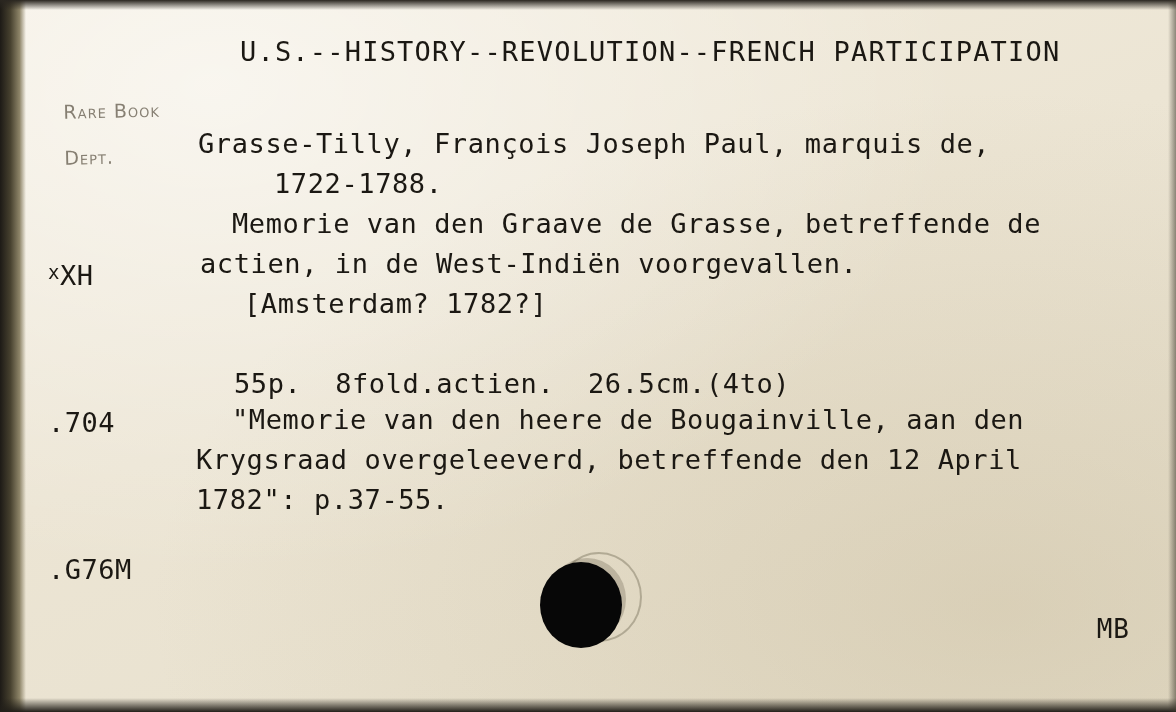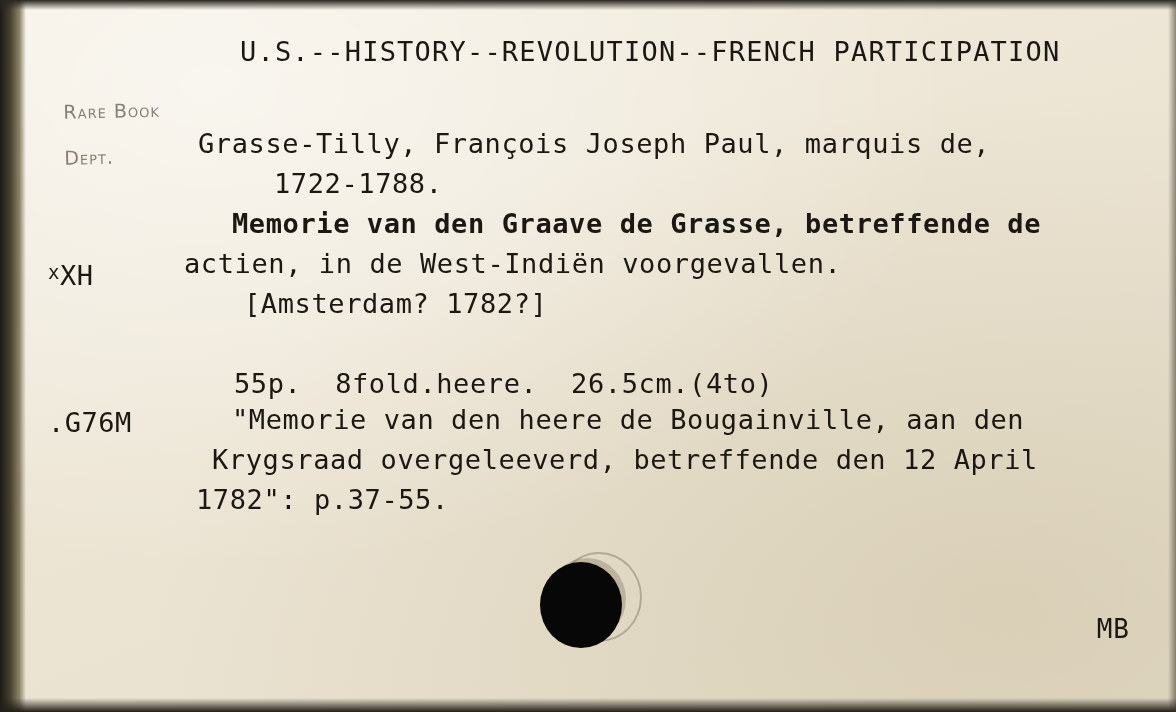--- a/index.html
+++ b/index.html
@@ -97,27 +97,27 @@
     vertical-align: 6px;
   }
 
   
   .body-line {
     font-size: 27px;
     letter-spacing: 0.6px;
   }
   #author-line   { left: 198px; top: 128px; }
   #dates-line    { left: 274px; top: 168px; }
-  #title-line1   { left: 232px; top: 208px; font-weight: bold; }
-  #title-line2   { left: 184px; top: 248px; }
+  #title-line1   { left: 232px; top: 208px; }
+  #title-line2   { left: 200px; top: 248px; }
   #imprint-line  { left: 244px; top: 288px; }
 
   #collation     { left: 234px; top: 368px; }
   #note-line1    { left: 232px; top: 404px; }
-  #note-line2    { left: 196px; top: 444px; margin-left: 16px; }
+  #note-line2    { left: 196px; top: 444px; }
   #note-line3    { left: 196px; top: 484px; }
 
   
   #punch-hole {
     position: absolute;
     left: 540px;
     top: 562px;
     width: 82px;
     height: 86px;
     border-radius: 50%;
@@ -155,34 +155,35 @@
 
   <div class="t" id="subject-heading">U.S.--HISTORY--REVOLUTION--FRENCH PARTICIPATION</div>
 
   <div class="t" id="stamp">
     <span>Rare Book</span>
     <span class="line2">Dept.</span>
   </div>
 
   <div class="t" id="call-number">
     <div><span class="star">x</span><span>XH</span></div>
+    <div>.704</div>
     <div>.G76M</div>
   </div>
 
   <div class="t body-line" id="author-line">Grasse-Tilly, François Joseph Paul, marquis de,</div>
 
   <div class="t body-line" id="dates-line">1722-1788.</div>
 
   <div class="t body-line" id="title-line1">Memorie van den Graave de Grasse, betreffende de</div>
 
   <div class="t body-line" id="title-line2">actien, in de West-Indiën voorgevallen.</div>
 
   <div class="t body-line" id="imprint-line">[Amsterdam? 1782?]</div>
 
-  <div class="t body-line" id="collation">55p.  8fold.heere.  26.5cm.(4to)</div>
+  <div class="t body-line" id="collation">55p.  8fold.actien.  26.5cm.(4to)</div>
 
   <div class="t body-line" id="note-line1">"Memorie van den heere de Bougainville, aan den</div>
 
   <div class="t body-line" id="note-line2">Krygsraad overgeleeverd, betreffende den 12 April</div>
 
   <div class="t body-line" id="note-line3">1782": p.37-55.</div>
 
   <div id="punch-hole-shadow"></div>
   <div id="punch-hole"></div>
 

